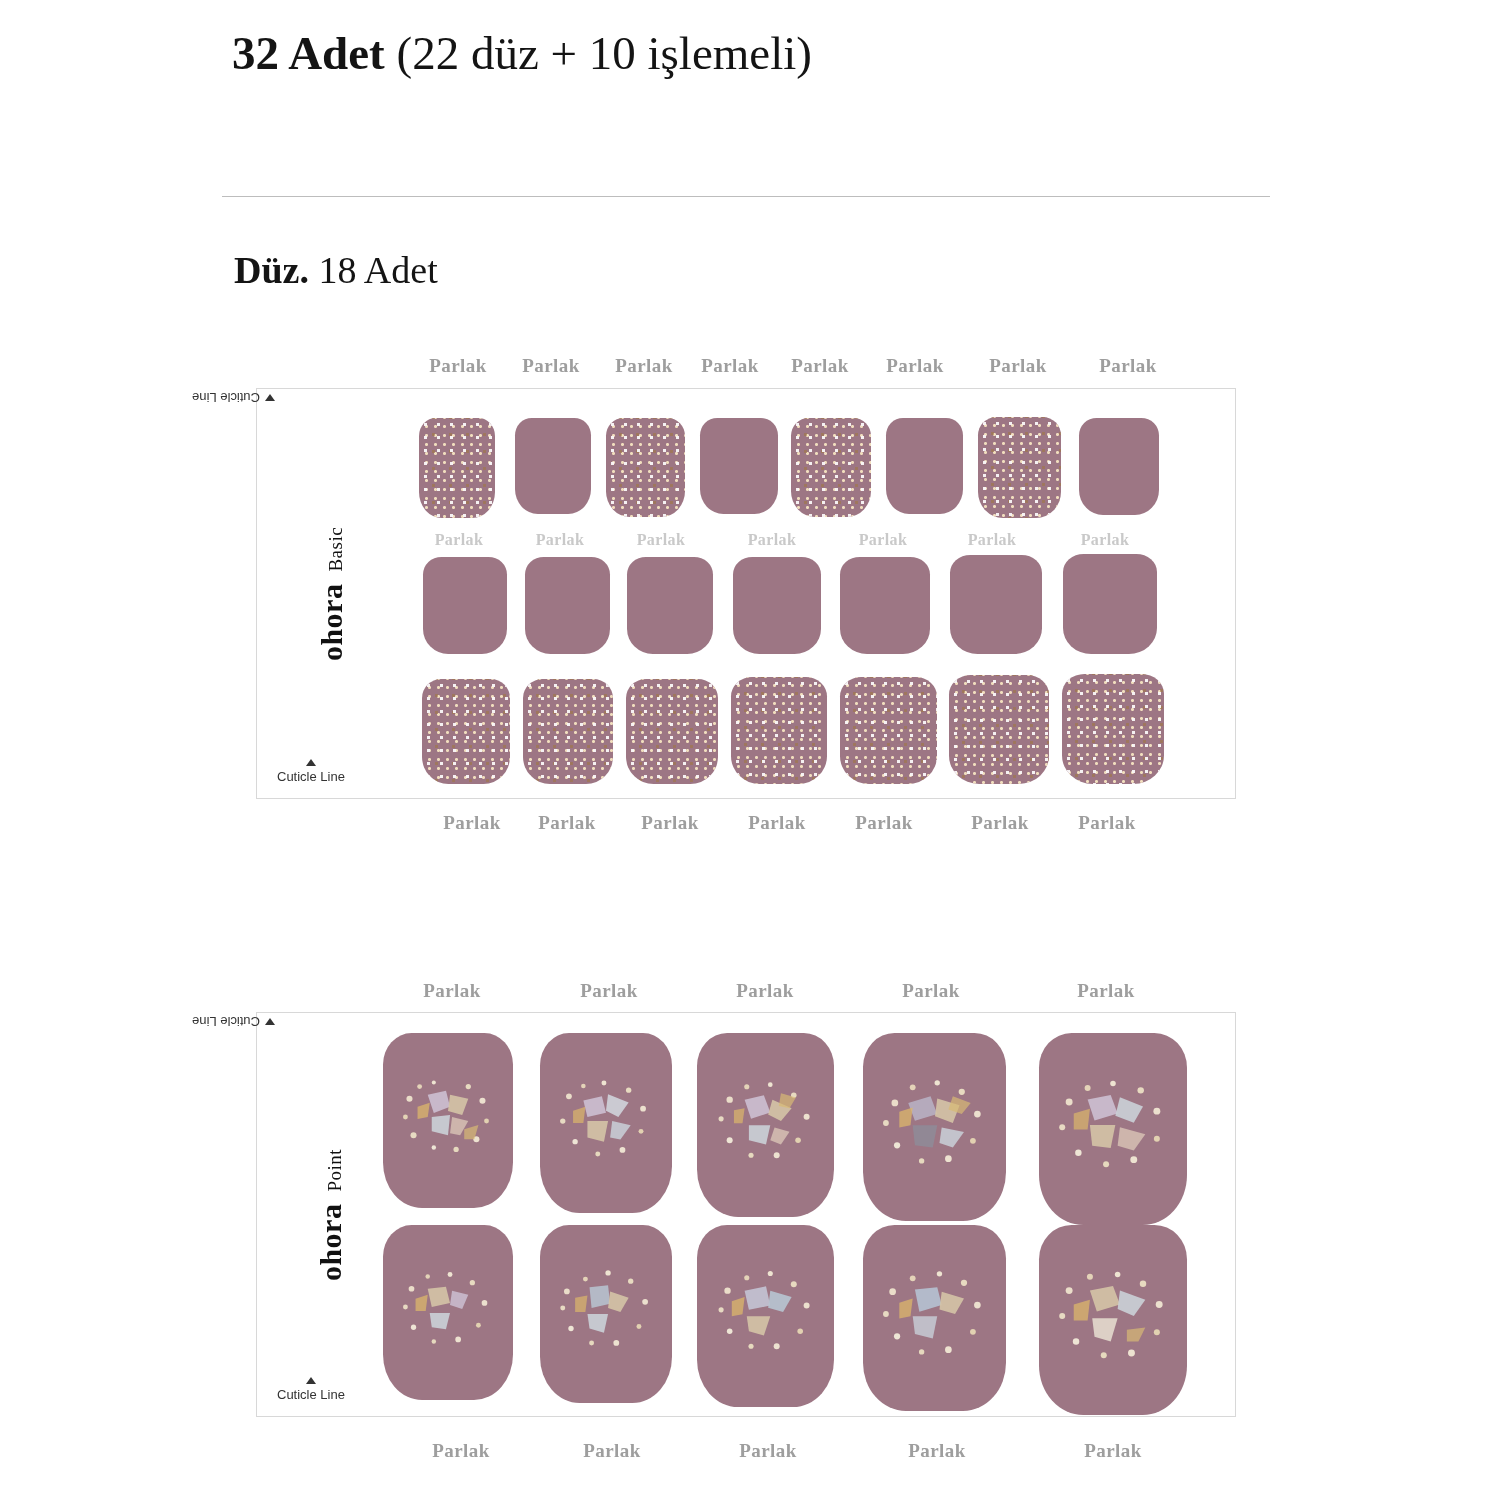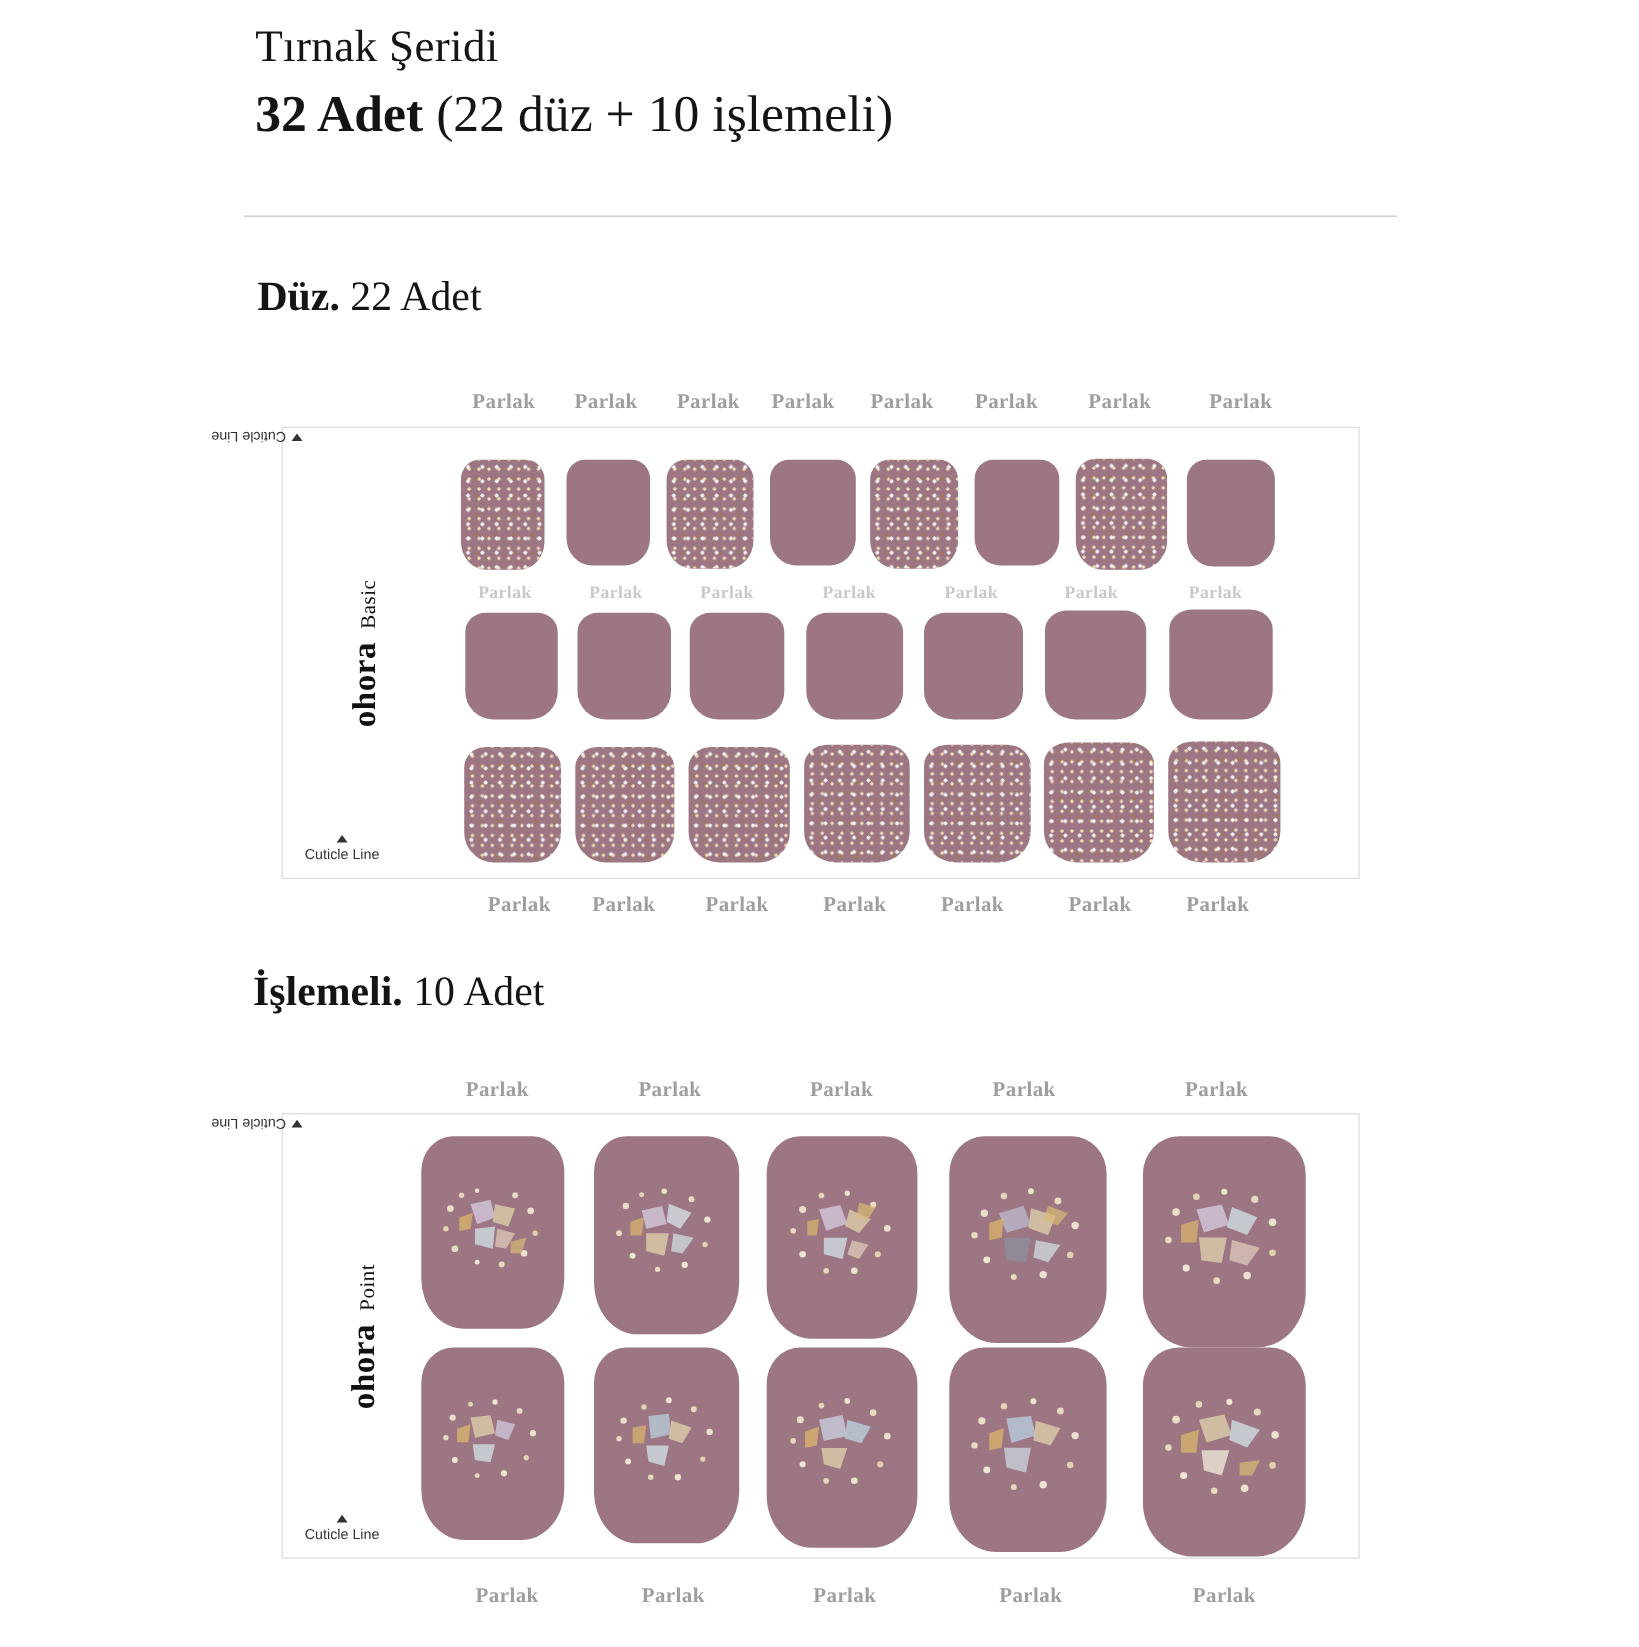--- a/index.html
+++ b/index.html
@@ -211,31 +211,30 @@
 
   
   svg.deco-svg { width: 100%; height: 100%; display: block; }
 </style>
 </head>
 <body>
 
 <div class="page">
 
   <div class="header">
-    <div class="title-line1">Tırnak Şeridi</div>
     <div class="title-line2">
       <span class="strong">32 Adet</span>
       <span class="paren">(22 düz + 10 işlemeli)</span>
     </div>
   </div>
   <div class="rule"></div>
 
   <div class="section-heading" id="heading-duz">
     <span class="strong">Düz.</span>
-    <span class="light">22 Adet</span>
+    <span class="light">18 Adet</span>
   </div>
 
   <div class="parlak" style="left:458px; top:355px;">Parlak</div>
   <div class="parlak" style="left:551px; top:355px;">Parlak</div>
   <div class="parlak" style="left:644px; top:355px;">Parlak</div>
   <div class="parlak" style="left:730px; top:355px;">Parlak</div>
   <div class="parlak" style="left:820px; top:355px;">Parlak</div>
   <div class="parlak" style="left:915px; top:355px;">Parlak</div>
   <div class="parlak" style="left:1018px; top:355px;">Parlak</div>
   <div class="parlak" style="left:1128px; top:355px;">Parlak</div>
@@ -291,24 +290,20 @@
   </div>
 
   <div class="parlak" style="left:472px; top:812px;">Parlak</div>
   <div class="parlak" style="left:567px; top:812px;">Parlak</div>
   <div class="parlak" style="left:670px; top:812px;">Parlak</div>
   <div class="parlak" style="left:777px; top:812px;">Parlak</div>
   <div class="parlak" style="left:884px; top:812px;">Parlak</div>
   <div class="parlak" style="left:1000px; top:812px;">Parlak</div>
   <div class="parlak" style="left:1107px; top:812px;">Parlak</div>
 
-  <div class="section-heading" id="heading-islemeli">
-    <span class="strong">İşlemeli.</span>
-    <span class="light">10 Adet</span>
-  </div>
 
   <div class="parlak" style="left:452px; top:980px;">Parlak</div>
   <div class="parlak" style="left:609px; top:980px;">Parlak</div>
   <div class="parlak" style="left:765px; top:980px;">Parlak</div>
   <div class="parlak" style="left:931px; top:980px;">Parlak</div>
   <div class="parlak" style="left:1106px; top:980px;">Parlak</div>
 
   <div class="sheet" id="sheet-point">
 
     <div class="brand">

